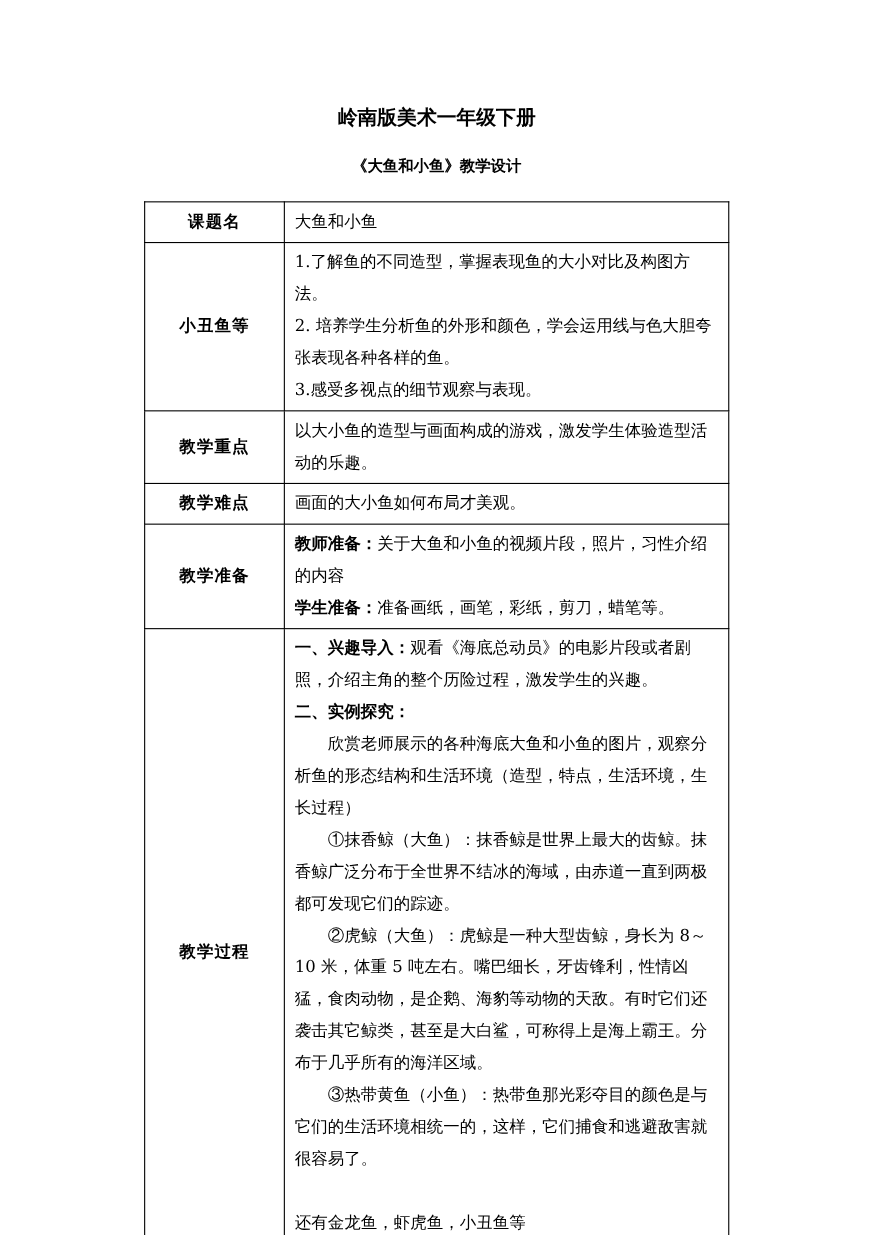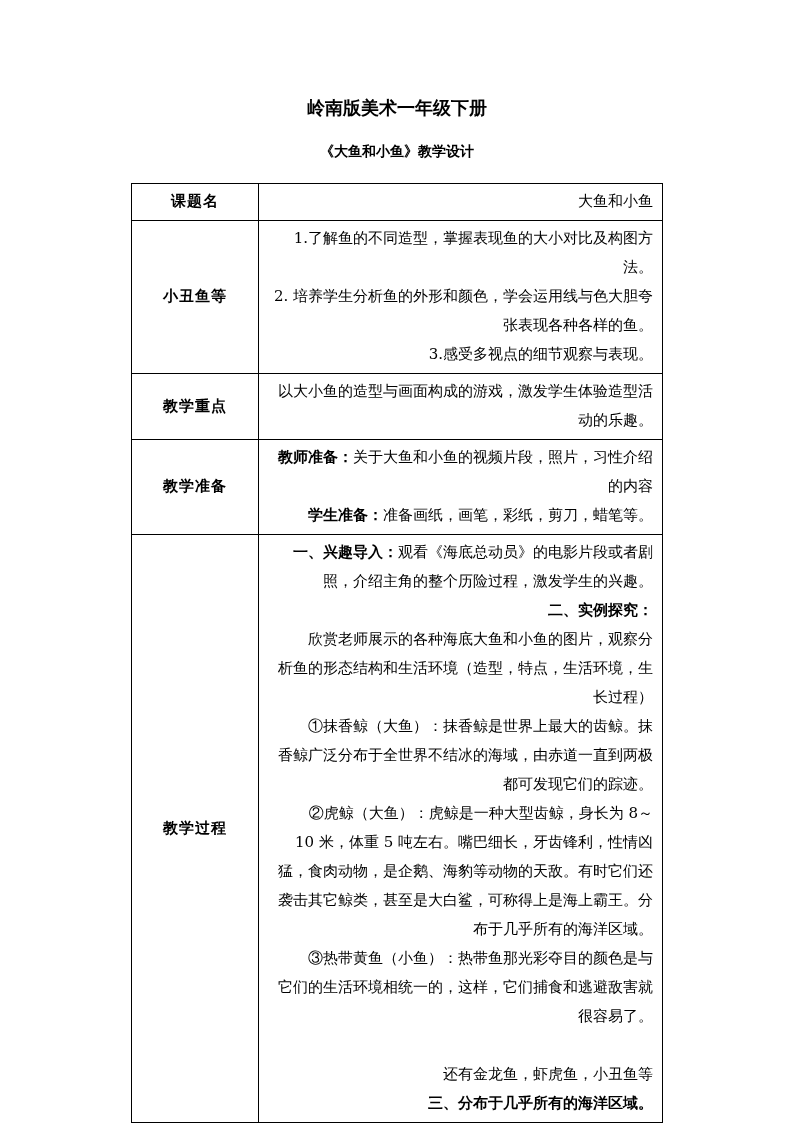--- a/index.html
+++ b/index.html
@@ -47,24 +47,23 @@
     font-weight: bold;
     font-size: 15px;
     padding: 6px 4px;
     letter-spacing: 1px;
   }
   .content-cell {
     font-size: 15px;
     line-height: 29px;
     padding: 3px 9px 4px 9px;
     vertical-align: top;
-    text-align: right;
   }
   .content-cell.center {
-    text-align: right;
+    text-align: left;
     vertical-align: middle;
     margin-left: 36px;
   }
   .para {
     margin: 0;
   }
   .para.indent {
     text-indent: 2em;
   }
   .bold {
@@ -93,20 +92,26 @@
             <div class="para"><span>3.感受多视点的细节观察与表现。</span></div>
           </td>
         </tr>
         <tr>
           <td class="label-cell">教学重点</td>
           <td class="content-cell">
             <div class="para"><span>以大小鱼的造型与画面构成的游戏，激发学生体验造型活动的乐趣。</span></div>
           </td>
         </tr>
         <tr>
+          <td class="label-cell">教学难点</td>
+          <td class="content-cell">
+            <div class="para"><span>画面的大小鱼如何布局才美观。</span></div>
+          </td>
+        </tr>
+        <tr>
           <td class="label-cell">教学准备</td>
           <td class="content-cell">
             <div class="para"><span class="bold">教师准备：</span><span>关于大鱼和小鱼的视频片段，照片，习性介绍的内容</span></div>
             <div class="para"><span class="bold">学生准备：</span><span>准备画纸，画笔，彩纸，剪刀，蜡笔等。</span></div>
           </td>
         </tr>
         <tr>
           <td class="label-cell">教学过程</td>
           <td class="content-cell">
             <div class="para"><span class="bold">一、兴趣导入：</span><span>观看《海底总动员》的电影片段或者剧照，介绍主角的整个历险过程，激发学生的兴趣。</span></div>

